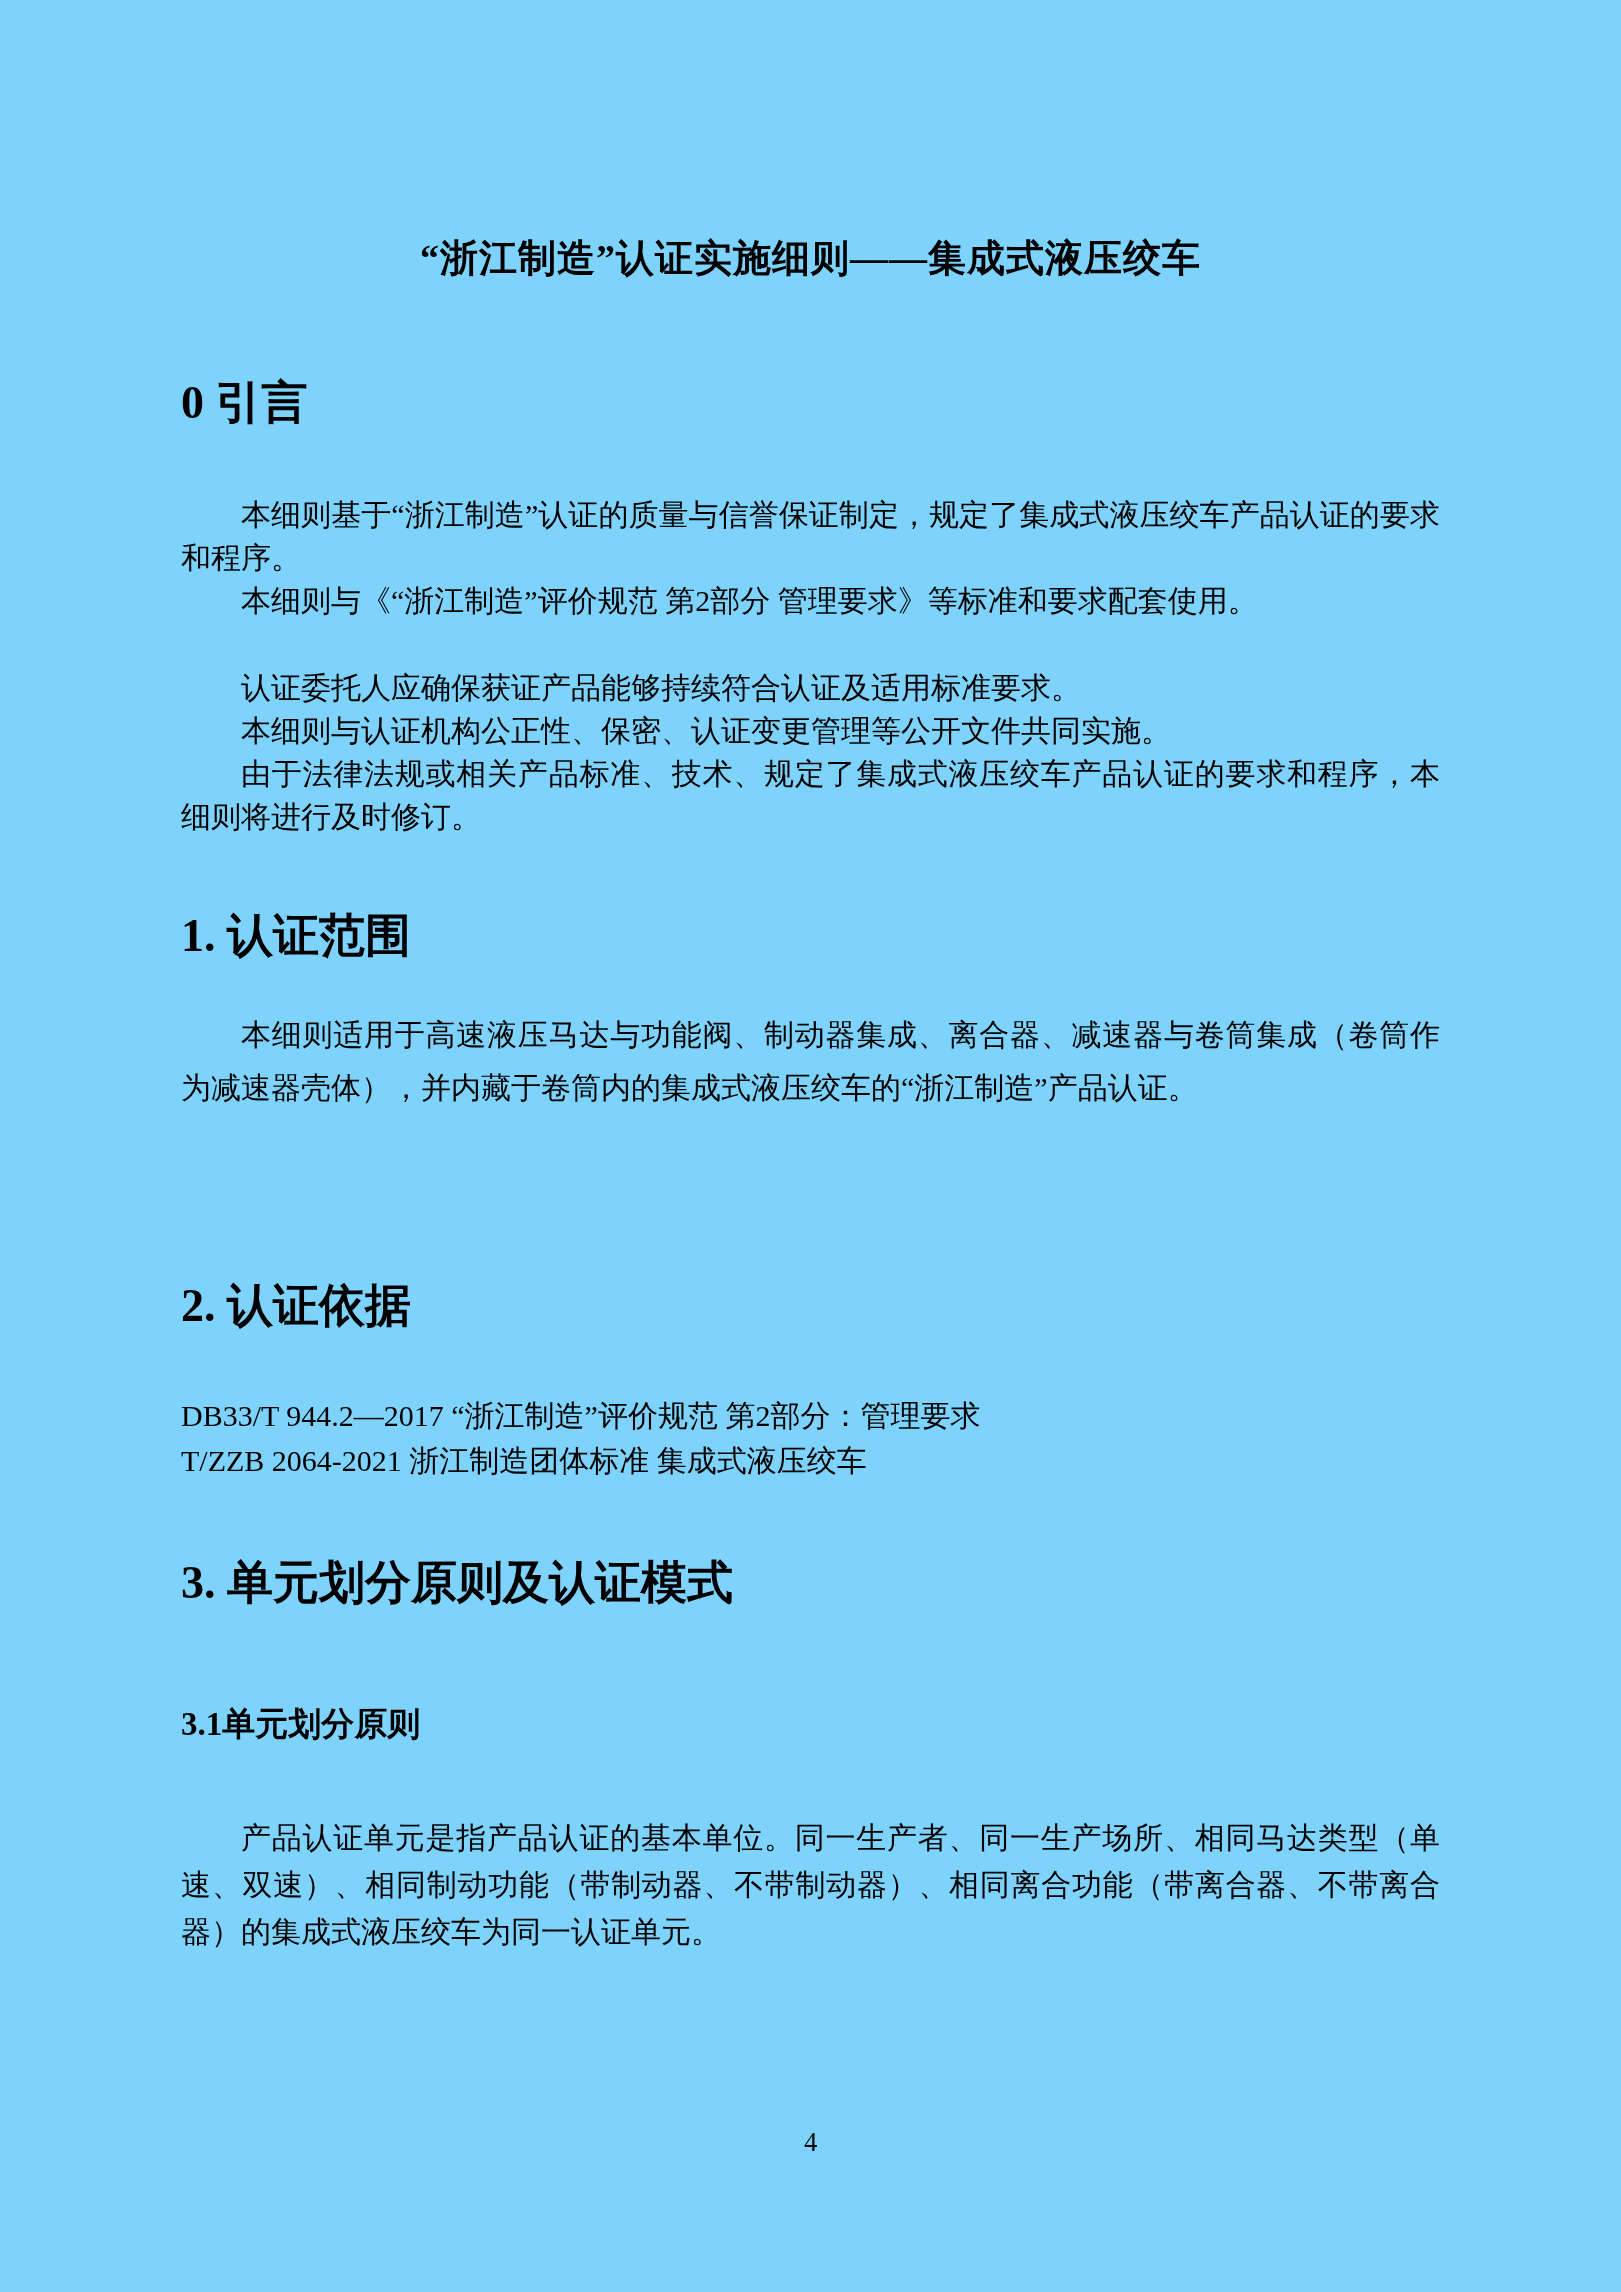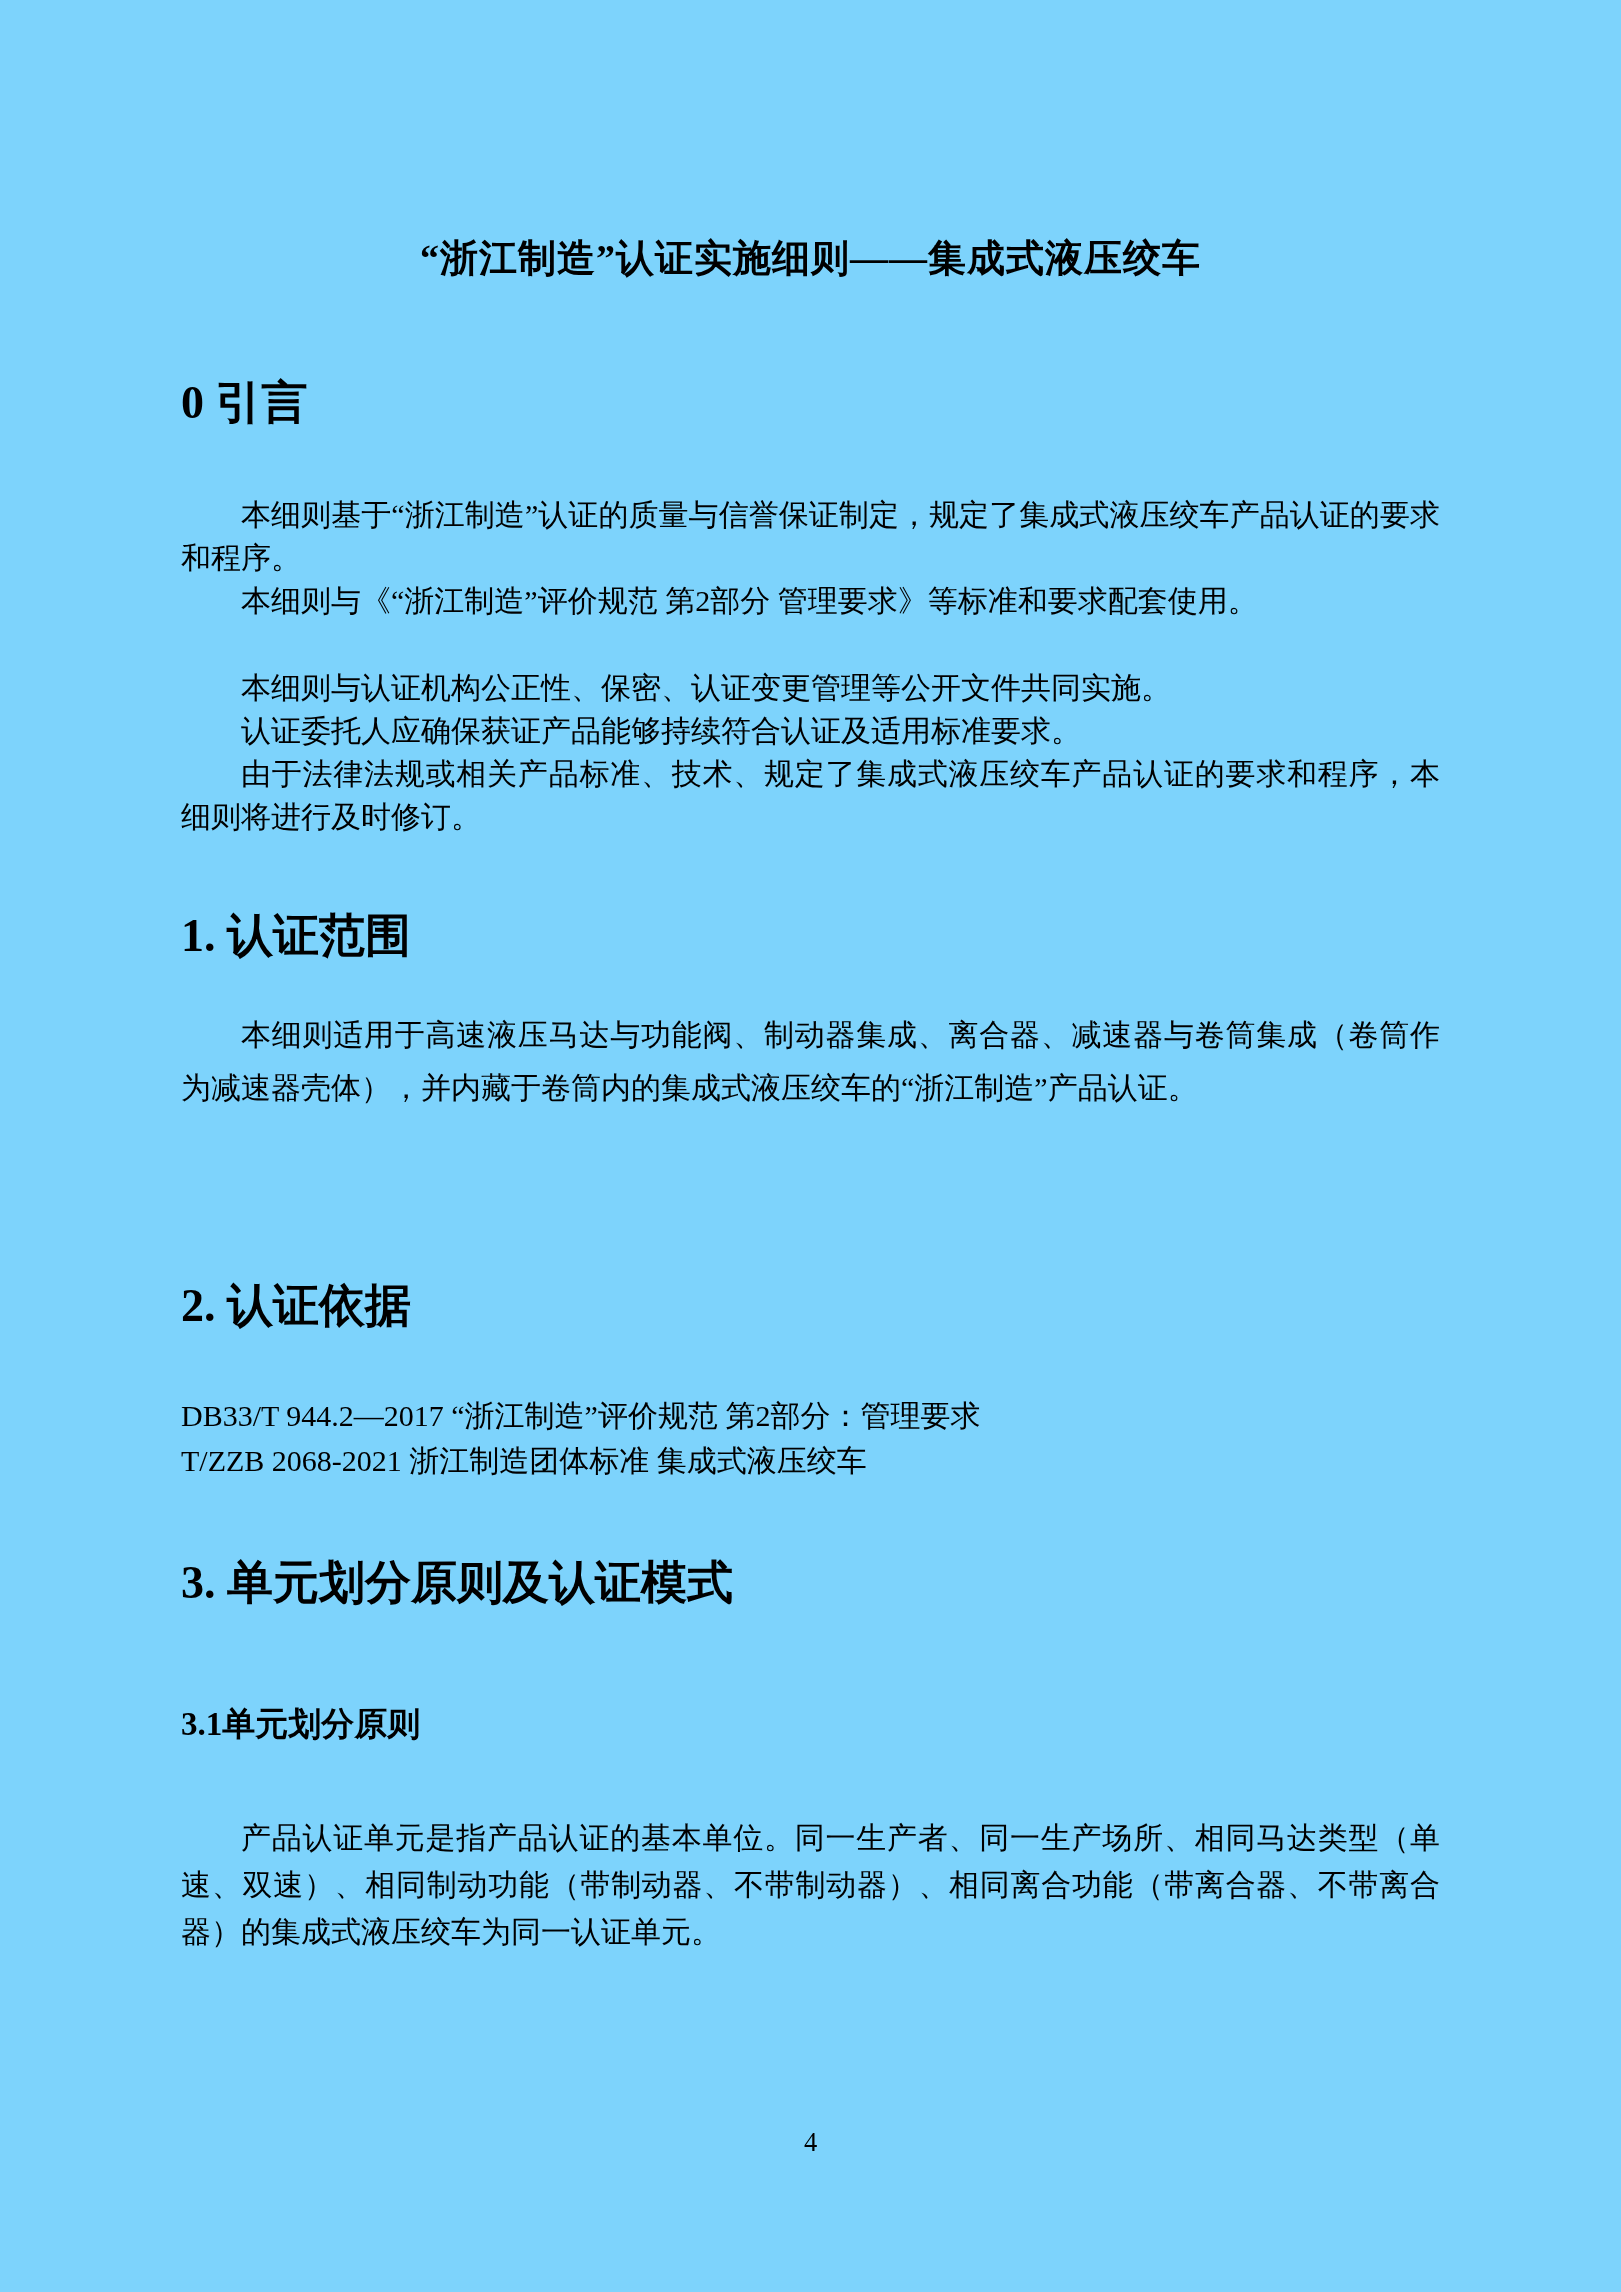--- a/index.html
+++ b/index.html
@@ -77,36 +77,36 @@
   <div class="doc-title">“浙江制造”认证实施细则——集成式液压绞车</div>
 
   <div class="sec-heading h-intro">0 引言</div>
 
   <div class="body-block intro-a">
     <p>本细则基于“浙江制造”认证的质量与信誉保证制定，规定了集成式液压绞车产品认证的要求和程序。</p>
     <p>本细则与《“浙江制造”评价规范 第2部分 管理要求》等标准和要求配套使用。</p>
   </div>
 
   <div class="body-block intro-b">
+    <p>认证委托人应确保获证产品能够持续符合认证及适用标准要求。</p>
     <p>本细则与认证机构公正性、保密、认证变更管理等公开文件共同实施。</p>
-    <p>认证委托人应确保获证产品能够持续符合认证及适用标准要求。</p>
     <p>由于法律法规或相关产品标准、技术、规定了集成式液压绞车产品认证的要求和程序，本细则将进行及时修订。</p>
   </div>
 
   <div class="sec-heading h-scope">1. 认证范围</div>
 
   <div class="body-block scope-p">
     <p>本细则适用于高速液压马达与功能阀、制动器集成、离合器、减速器与卷筒集成（卷筒作为减速器壳体），并内藏于卷筒内的集成式液压绞车的“浙江制造”产品认证。</p>
   </div>
 
   <div class="sec-heading h-basis">2. 认证依据</div>
 
   <div class="body-block basis-refs">
     <p>DB33/T 944.2—2017 “浙江制造”评价规范 第2部分：管理要求</p>
-    <p>T/ZZB 2068-2021 浙江制造团体标准 集成式液压绞车</p>
+    <p>T/ZZB 2064-2021 浙江制造团体标准 集成式液压绞车</p>
   </div>
 
   <div class="sec-heading h-unit">3. 单元划分原则及认证模式</div>
 
   <div class="sec-heading h-unit-sub">3.1单元划分原则</div>
 
   <div class="body-block unit-p">
     <p>产品认证单元是指产品认证的基本单位。同一生产者、同一生产场所、相同马达类型（单速、双速）、相同制动功能（带制动器、不带制动器）、相同离合功能（带离合器、不带离合器）的集成式液压绞车为同一认证单元。</p>
   </div>
 

